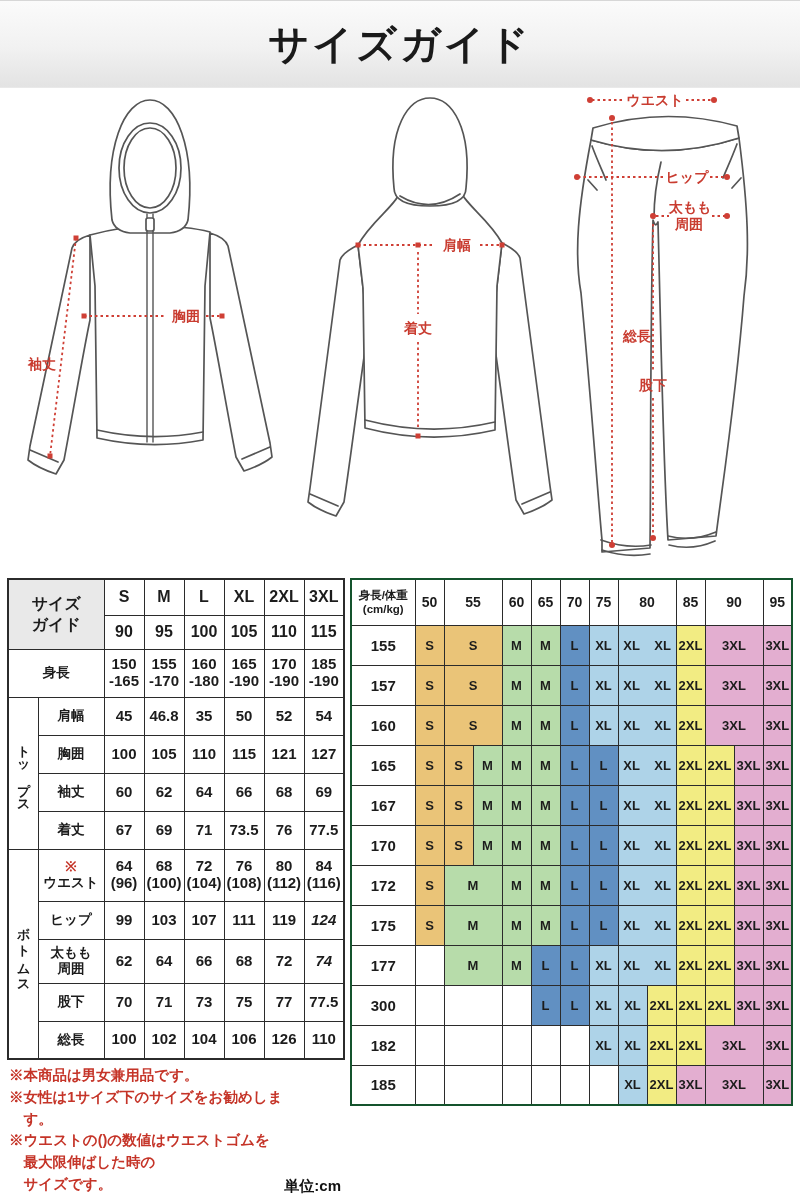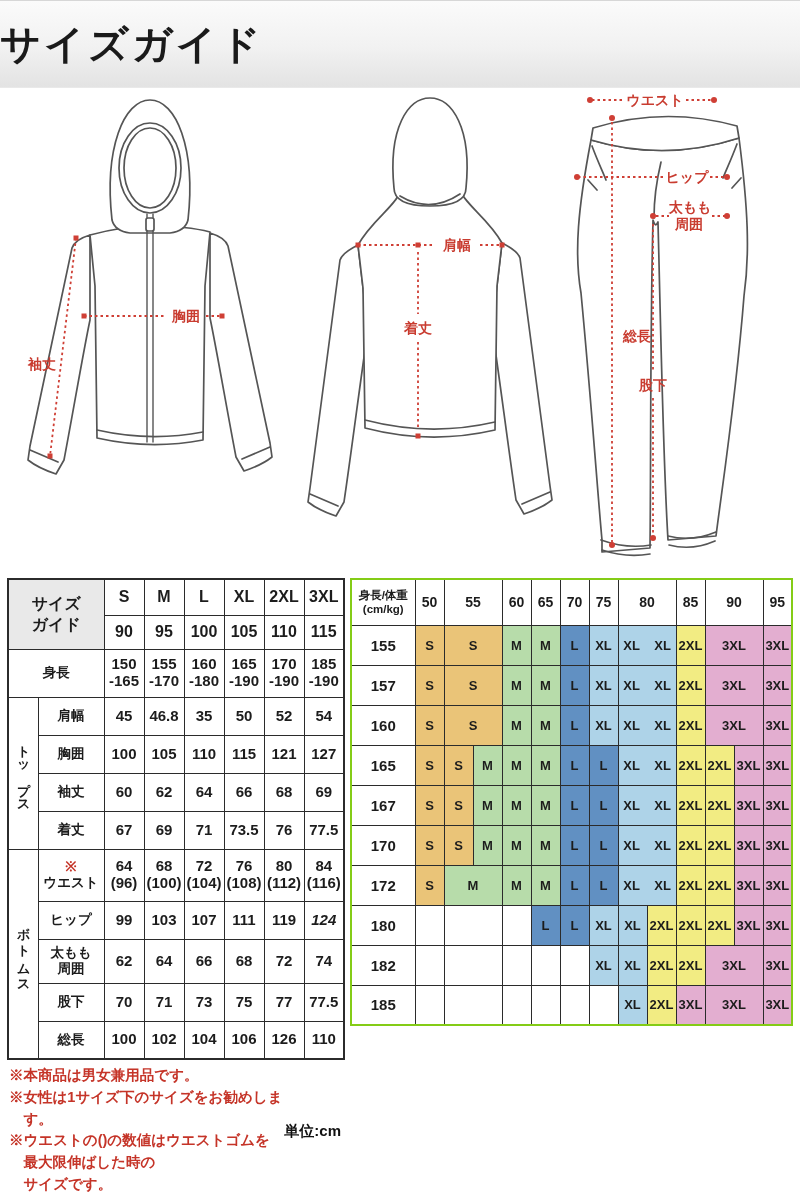--- a/index.html
+++ b/index.html
@@ -1,49 +1,49 @@
 <!DOCTYPE html>
 <html><head>
 <meta charset="utf-8">
 <style>
   * { margin:0; padding:0; box-sizing:border-box; }
   html,body { width:800px; background:#fff; font-family:"Liberation Sans", sans-serif; }
   .page { width:800px; height:1200px; background:#fff; overflow:hidden; }
 
   
-  .titlebar { height:88px; display:flex; align-items:center; 
+  .titlebar { height:88px; display:flex; align-items:center; justify-content:center;
     background:linear-gradient(180deg,#fbfbfb 0%,#f1f1f1 55%,#e3e3e3 100%);
     border-top:1px solid #d7d7d7; border-bottom:1px solid #e9e9e9; }
   .titlebar h1 { font-size:40px; font-weight:bold; color:#1a1a1a; letter-spacing:3px; }
 
   
   .diagrams { width:800px; height:490px; display:block; background:#fff; }
 
   
   .tables { display:flex; align-items:flex-start; gap:5px; padding:0 7px; }
   table { border-collapse:collapse; table-layout:fixed; background:#fff; }
   th,td { border:1px solid #2b2b2b; text-align:center; vertical-align:middle;
           font-weight:bold; color:#1c1c1c; padding:0; overflow:hidden; }
   #ltable { width:336px; border:2px solid #2b2b2b; }
-  #rtable { width:443px; border:2px solid #84cc16; }
+  #rtable { width:443px; border:2px solid #14532d; }
 
   .corner   { background:#e9e9e9; font-size:16px; white-space:pre-line; line-height:1.35; }
   .sz       { font-size:16px; }
   .val      { font-size:15px; white-space:pre-line; line-height:1.12; }
   .rowlabel { font-size:13.5px; white-space:pre-line; line-height:1.2; }
   .group    { font-size:13px; writing-mode:vertical-rl; text-orientation:upright; letter-spacing:3px; }
   .red      { color:#c53428; }
 
   .rcorner { font-size:11.5px; white-space:pre-line; line-height:1.25; }
   .wh      { font-size:14px; height:46px; }
   .rh      { font-size:15px; }
   .mc      { font-size:13px; height:40px; }
   .dbl     { word-spacing:11px; }
 
-  .notes { display:flex; align-items:center; padding:5px 2px 0 2px; width:336px; }
+  .notes { display:flex; align-items:flex-end; padding:5px 2px 0 2px; width:336px; }
   .fnwrap { flex:1; }
   .fn { color:#c53428; font-weight:bold; font-size:14.5px; white-space:pre-line;
         text-indent:-1em; padding-left:1em; line-height:1.5; }
   .unit { font-weight:bold; font-size:15px; color:#111; white-space:nowrap; padding-top:2px; }
 
   svg text.rlbl { fill:#c93c30; font-weight:bold; font-size:14px; font-family:"Liberation Sans",sans-serif; }
 </style>
 </head>
 <body>
 
@@ -254,21 +254,21 @@
               <td class="val" style="height: 38px; font-style: italic;">124</td>
             </tr>
             <tr>
               <th class="rowlabel">太もも
 周囲</th>
               <td class="val" style="height: 44px;">62</td>
               <td class="val" style="height: 44px;">64</td>
               <td class="val" style="height: 44px;">66</td>
               <td class="val" style="height: 44px;">68</td>
               <td class="val" style="height: 44px;">72</td>
-              <td class="val" style="height: 44px;">74</td>
+              <td class="val" style="height: 44px; font-style: italic;">74</td>
             </tr>
             <tr>
               <th class="rowlabel">股下</th>
               <td class="val" style="height: 38px;">70</td>
               <td class="val" style="height: 38px;">71</td>
               <td class="val" style="height: 38px;">73</td>
               <td class="val" style="height: 38px;">75</td>
               <td class="val" style="height: 38px;">77</td>
               <td class="val" style="height: 38px;">77.5</td>
             </tr>
@@ -418,21 +418,49 @@
             <td class="mc" style="background: rgb(183, 220, 170);">M</td>
             <td class="mc" style="background: rgb(97, 144, 194);">L</td>
             <td class="mc" style="background: rgb(97, 144, 194);">L</td>
             <td class="mc dbl" colspan="2" style="background: rgb(174, 211, 232);">XL XL</td>
             <td class="mc" style="background: rgb(242, 236, 131);">2XL</td>
             <td class="mc" style="background: rgb(242, 236, 131);">2XL</td>
             <td class="mc" style="background: rgb(227, 174, 208);">3XL</td>
             <td class="mc" style="background: rgb(227, 174, 208);">3XL</td>
           </tr>
           <tr>
-            <th class="rh">180</th>
+            <th class="rh">175</th>
+            <td class="mc" style="background: rgb(234, 196, 120);">S</td>
+            <td class="mc" colspan="2" style="background: rgb(183, 220, 170);">M</td>
+            <td class="mc" style="background: rgb(183, 220, 170);">M</td>
+            <td class="mc" style="background: rgb(183, 220, 170);">M</td>
+            <td class="mc" style="background: rgb(97, 144, 194);">L</td>
+            <td class="mc" style="background: rgb(97, 144, 194);">L</td>
+            <td class="mc dbl" colspan="2" style="background: rgb(174, 211, 232);">XL XL</td>
+            <td class="mc" style="background: rgb(242, 236, 131);">2XL</td>
+            <td class="mc" style="background: rgb(242, 236, 131);">2XL</td>
+            <td class="mc" style="background: rgb(227, 174, 208);">3XL</td>
+            <td class="mc" style="background: rgb(227, 174, 208);">3XL</td>
+          </tr>
+          <tr>
+            <th class="rh">177</th>
+            <td class="mc"></td>
+            <td class="mc" colspan="2" style="background: rgb(183, 220, 170);">M</td>
+            <td class="mc" style="background: rgb(183, 220, 170);">M</td>
+            <td class="mc" style="background: rgb(97, 144, 194);">L</td>
+            <td class="mc" style="background: rgb(97, 144, 194);">L</td>
+            <td class="mc" style="background: rgb(174, 211, 232);">XL</td>
+            <td class="mc dbl" colspan="2" style="background: rgb(174, 211, 232);">XL XL</td>
+            <td class="mc" style="background: rgb(242, 236, 131);">2XL</td>
+            <td class="mc" style="background: rgb(242, 236, 131);">2XL</td>
+            <td class="mc" style="background: rgb(227, 174, 208);">3XL</td>
+            <td class="mc" style="background: rgb(227, 174, 208);">3XL</td>
+          </tr>
+          <tr>
+            <th class="rh">300</th>
             <td class="mc"></td>
             <td class="mc" colspan="2"></td>
             <td class="mc"></td>
             <td class="mc" style="background: rgb(97, 144, 194);">L</td>
             <td class="mc" style="background: rgb(97, 144, 194);">L</td>
             <td class="mc" style="background: rgb(174, 211, 232);">XL</td>
             <td class="mc" style="background: rgb(174, 211, 232);">XL</td>
             <td class="mc" style="background: rgb(242, 236, 131);">2XL</td>
             <td class="mc" style="background: rgb(242, 236, 131);">2XL</td>
             <td class="mc" style="background: rgb(242, 236, 131);">2XL</td>

